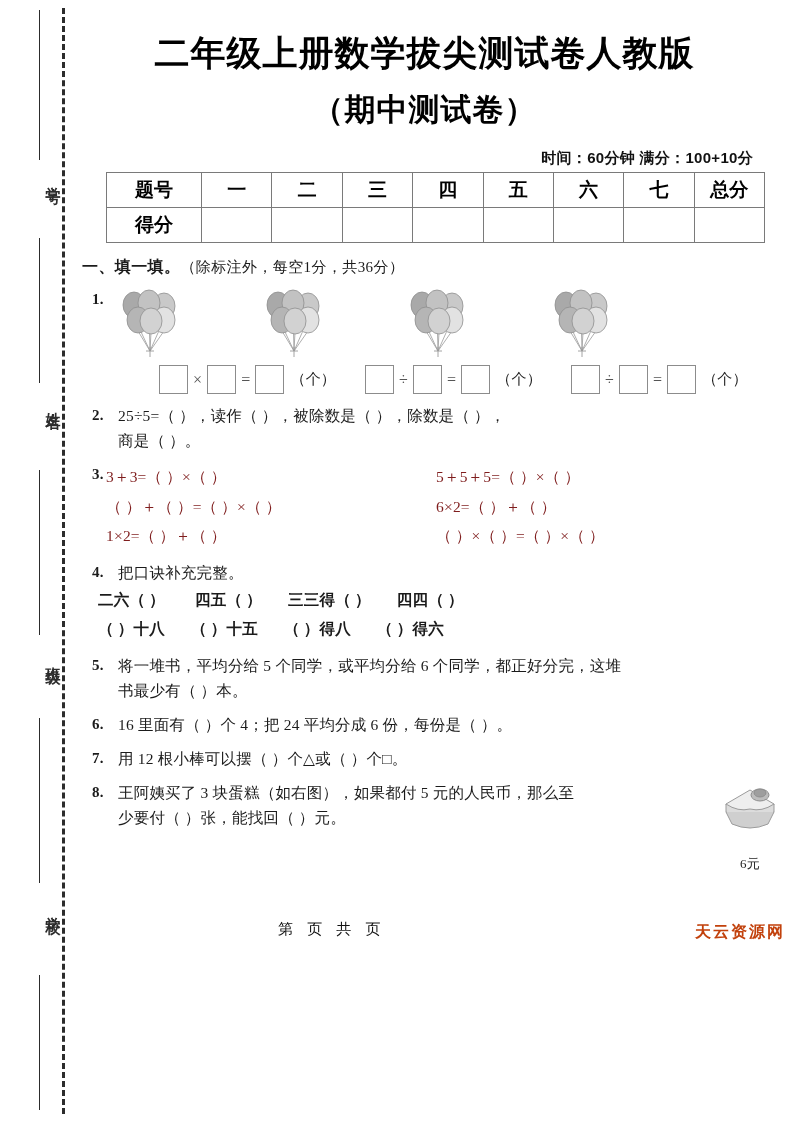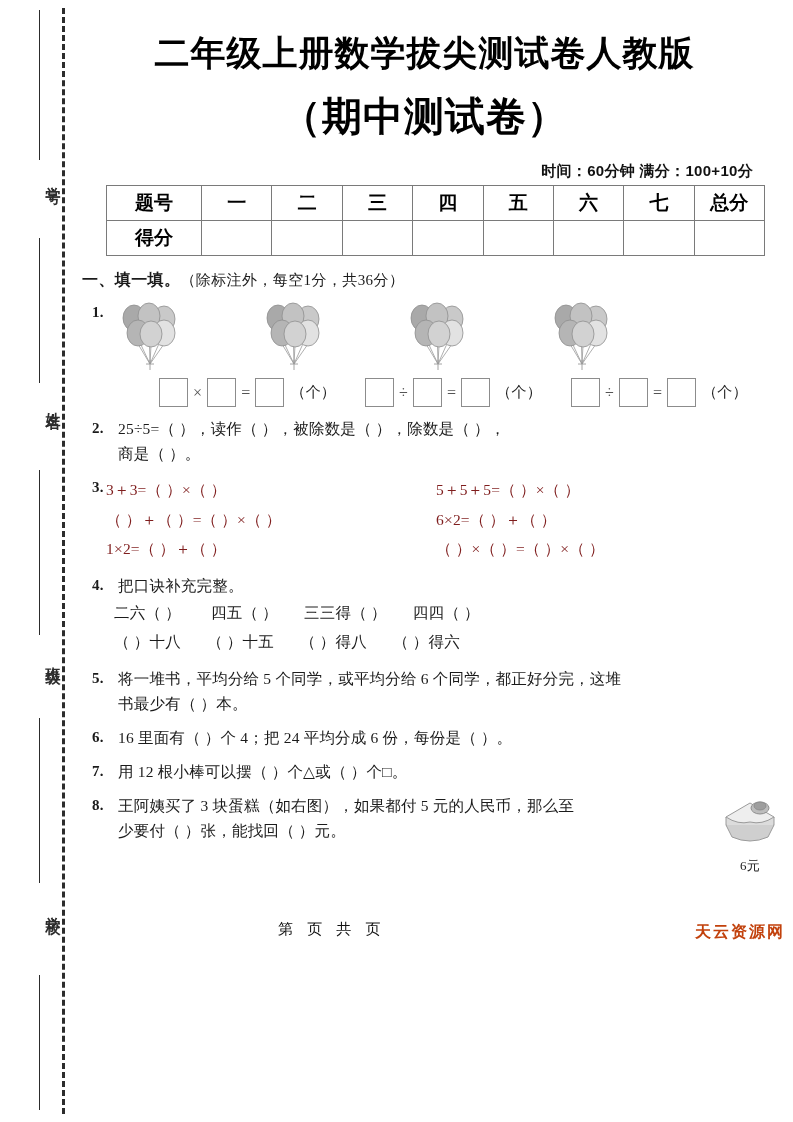--- a/index.html
+++ b/index.html
@@ -64,21 +64,21 @@
     font-size: 35px;
     letter-spacing: 1px;
     color: #000;
     padding-right: 22px;
   }
   .title-sub {
     margin: 12px 0 0 0;
     text-align: center;
     font-family: "Liberation Sans", "DejaVu Sans", sans-serif;
     font-weight: bold;
-    font-size: 40px;
+    font-size: 31px;
     letter-spacing: 1px;
     color: #000;
     padding-right: 22px;
   }
 
   
   .exam-meta {
     margin: 18px 40px 4px 0;
     text-align: right;
     font-family: "Liberation Sans", "DejaVu Sans", sans-serif;
@@ -175,38 +175,39 @@
     font-size: 15.5px;
     line-height: 1.9;
     color: #7f1d1d;
   }
   .eq-grid .eq-line { display: flex; }
   .eq-grid .col-l { width: 330px; white-space: nowrap; }
   .eq-grid .col-r { white-space: nowrap; }
 
   
   .kj-row {
-    margin-left: 36px;
+    margin-left: 20px;
     font-size: 15.5px;
     line-height: 1.9;
     white-space: nowrap;
+    font-weight: bold;
   }
   .kj-row span { display: inline-block; }
 
   
   .cake-fig {
     position: absolute;
     right: 6px;
     top: 2px;
     width: 74px;
     text-align: center;
   }
   .cake-price {
     font-size: 13px;
-    margin-top: 3px;
+    margin-top: 14px;
     color: #222;
   }
 
   
   .footer {
     position: absolute;
     left: 0; right: 0;
     bottom: 16px;
     height: 30px;
   }

